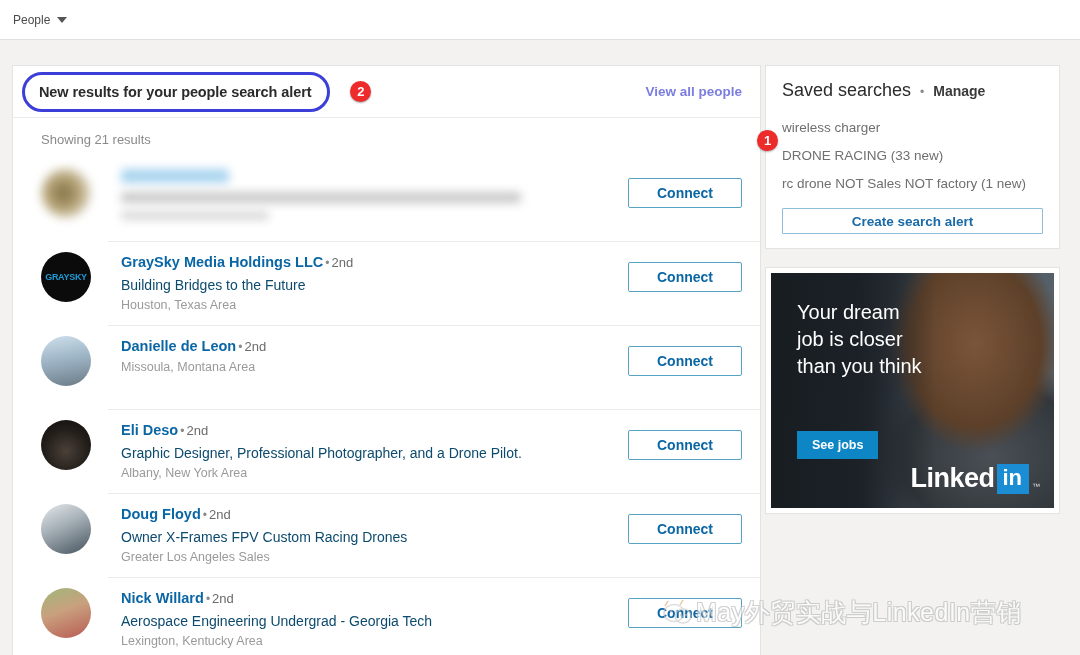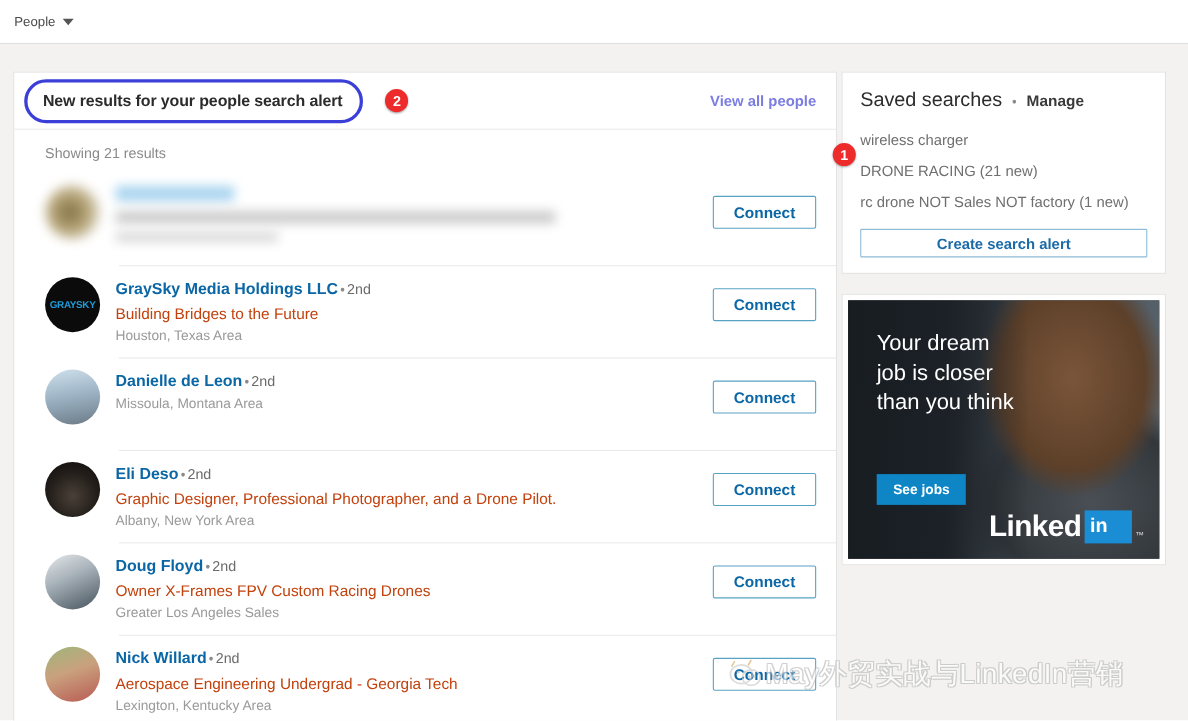--- a/index.html
+++ b/index.html
@@ -149,21 +149,21 @@
   .avatar {
     width: 50px; height: 50px;
     border-radius: 50%;
     flex: 0 0 50px;
     margin-top: 11px;
     background: #cfd6dc;
     overflow: hidden;
     position: relative;
   }
   .person-info {
-    margin-left: 14px;
+    margin-left: 30px;
     padding-top: 12px;
     flex: 1 1 auto;
     min-width: 0;
   }
   .name-line {
     font-size: 14.5px;
     line-height: 19px;
     white-space: nowrap;
   }
   .p-name {
@@ -171,37 +171,37 @@
     font-weight: bold;
   }
   .p-degree {
     color: #6b6b6b;
     font-weight: normal;
     font-size: 13px;
   }
   .p-dot { color: #8a8a8a; font-size: 12px; padding: 0 2px; }
   .p-headline {
     font-size: 14px;
-    color: #c2410c;
+    color: #0c4a6e;
     line-height: 20px;
     margin-top: 2px;
     white-space: nowrap;
   }
   .p-location {
     font-size: 12.5px;
     color: #9a9a9a;
     line-height: 18px;
     margin-top: 1px;
     white-space: nowrap;
   }
   .connect-btn {
     margin-top: 21px;
     margin-left: 10px;
     flex: 0 0 auto;
-    width: 94px;
+    width: 114px;
     height: 30px;
     border: 1px solid #5aa2c4;
     border-radius: 2px;
     background: #ffffff;
     color: #0a66a5;
     font-size: 14px;
     font-weight: bold;
     font-family: "Liberation Sans", sans-serif;
     cursor: pointer;
     display: flex;
@@ -338,23 +338,23 @@
   }
   #li-word {
     color: #ffffff;
     font-size: 27px;
     font-weight: bold;
     letter-spacing: -0.5px;
   }
   #li-box {
     background: #1b8dd4;
     color: #ffffff;
-    font-size: 18px;
-    font-weight: bold;
-    padding: 1px 22px 3px 5px;
+    font-size: 22px;
+    font-weight: bold;
+    padding: 1px 7px 3px 5px;
     line-height: 26px;
   }
   #li-tm { color: #dcdcdc; font-size: 8px; align-self: flex-end; padding-bottom: 3px; }
 
   
   #watermark {
     position: absolute;
     left: 660px;
     top: 596px;
     display: flex;
@@ -477,21 +477,21 @@
   <div id="right-col">
 
     <div id="saved-card">
       <div id="saved-title-line">
         <span id="saved-title">Saved searches</span>
         <span id="saved-sep">•</span>
         <span id="manage-link">Manage</span>
       </div>
 
       <div class="saved-item">wireless charger</div>
-      <div class="saved-item">DRONE RACING (21 new)</div>
+      <div class="saved-item">DRONE RACING (33 new)</div>
       <div class="saved-item">rc drone NOT Sales NOT factory (1 new)</div>
 
       <div class="badge-num" id="badge-1">1</div>
 
       <button id="create-alert-btn">Create search alert</button>
     </div>
 
     <div id="ad-card">
       <div id="ad-inner">
         <div id="ad-photo"></div>

